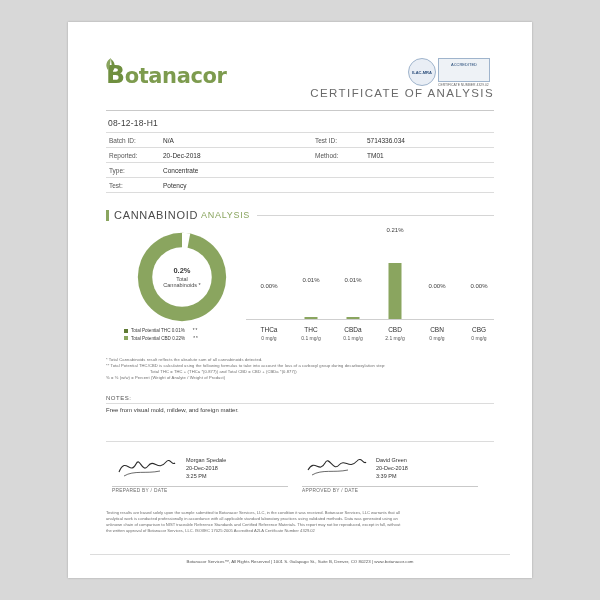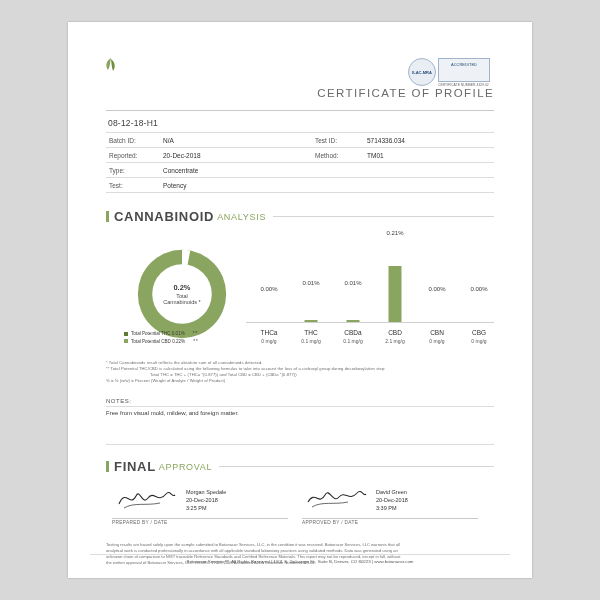--- a/index.html
+++ b/index.html
@@ -116,24 +116,24 @@
     display: flex;
     align-items: center;
   }
   .section .bar {
     width: 3px;
     height: 11px;
     background: #8aa55f;
     margin-right: 5px;
   }
   .section .t1 {
-    font-size: 13px;
+    font-size: 11px;
     color: #4a4a4a;
     letter-spacing: 0.7px;
-    font-weight: bold;
+    font-weight: normal;
   }
   .section .t2 {
     font-size: 9px;
     color: #8aa55f;
     letter-spacing: 0.7px;
     margin-left: 3px;
   }
   .section .line {
     flex: 1;
     height: 1px;
@@ -143,21 +143,21 @@
 
   
   .chart-area {
     position: relative;
     height: 128px;
     margin-top: 6px;
   }
   .donut-wrap {
     position: absolute;
     left: 28px;
-    top: 16px;
+    top: 2px;
     width: 96px;
     height: 96px;
   }
   .donut-label {
     position: absolute;
     left: 0; top: 0;
     width: 96px; height: 96px;
     display: flex;
     flex-direction: column;
     align-items: center;
@@ -386,22 +386,23 @@
 <div id="page">
   <div class="sheet">
     <div class="inner">
 
       <div class="header">
         <div class="logo-wrap">
           <svg class="logo-leaf" viewBox="0 0 14 16">
             <path d="M7 0 C2 3 1 8 4 12 C6 9 6 5 7 0 Z" fill="#8aa55f"></path>
             <path d="M7 1 C11 4 12 9 9 13 C7.5 9 7.5 5 7 1 Z" fill="#6f8f3f"></path>
           </svg>
+          <div class="logo-word"><span class="cap">B</span><span>otanacor</span></div>
         </div>
-        <div class="coa-title">CERTIFICATE OF PROFILE</div>
+        <div class="coa-title">CERTIFICATE OF ANALYSIS</div>
       </div>
       <div class="rule"></div>
 
       <div class="sample-id">08-12-18-H1</div>
 
       <table class="info">
         <tbody>
           <tr>
             <td class="k">Batch ID:</td>
             <td class="v">N/A</td>
@@ -508,26 +509,20 @@
         <div>** Total Potential THC/CBD is calculated using the following formulas to take into account the loss of a carboxyl group during decarboxylation step:</div>
         <div style="padding-left:44px;">Total THC = THC + (THCa *(0.877)) and Total CBD = CBD + (CBDa *(0.877))</div>
         <div>% = % (w/w) = Percent (Weight of Analyte / Weight of Product)</div>
       </div>
 
       <div class="notes-block">
         <div class="notes-head">NOTES:</div>
         <div class="notes-body">Free from visual mold, mildew, and foreign matter.</div>
       </div>
 
-      <div class="section approval-sec">
-        <div class="bar"></div>
-        <div class="t1">FINAL</div>
-        <div class="t2">APPROVAL</div>
-        <div class="line"></div>
-      </div>
 
       <div class="sig-row">
         <div class="sig-block left">
           <svg class="sig-img" viewBox="0 0 62 28">
             <path d="M3 20 C10 4 14 24 20 12 C24 4 26 22 32 14 C38 6 42 20 50 10 C54 5 56 14 59 11" fill="none" stroke="#2b2b2b" stroke-width="1.1"></path>
             <path d="M8 24 C18 18 30 22 44 19" fill="none" stroke="#2b2b2b" stroke-width="0.7"></path>
           </svg>
           <div class="sig-meta">
             <div>Morgan Spedale</div>
             <div>20-Dec-2018</div>

